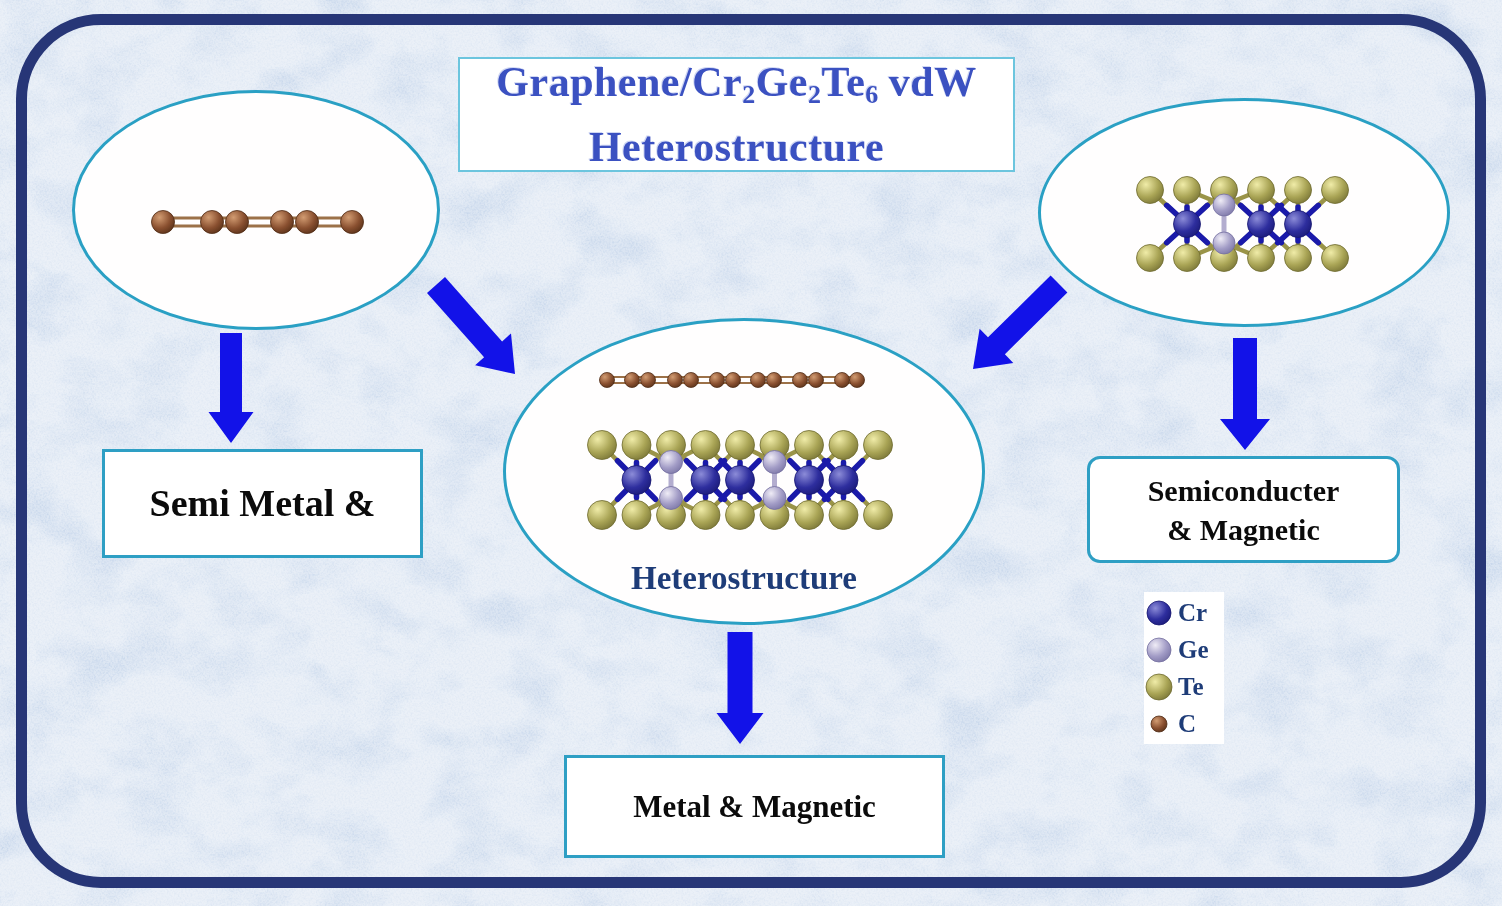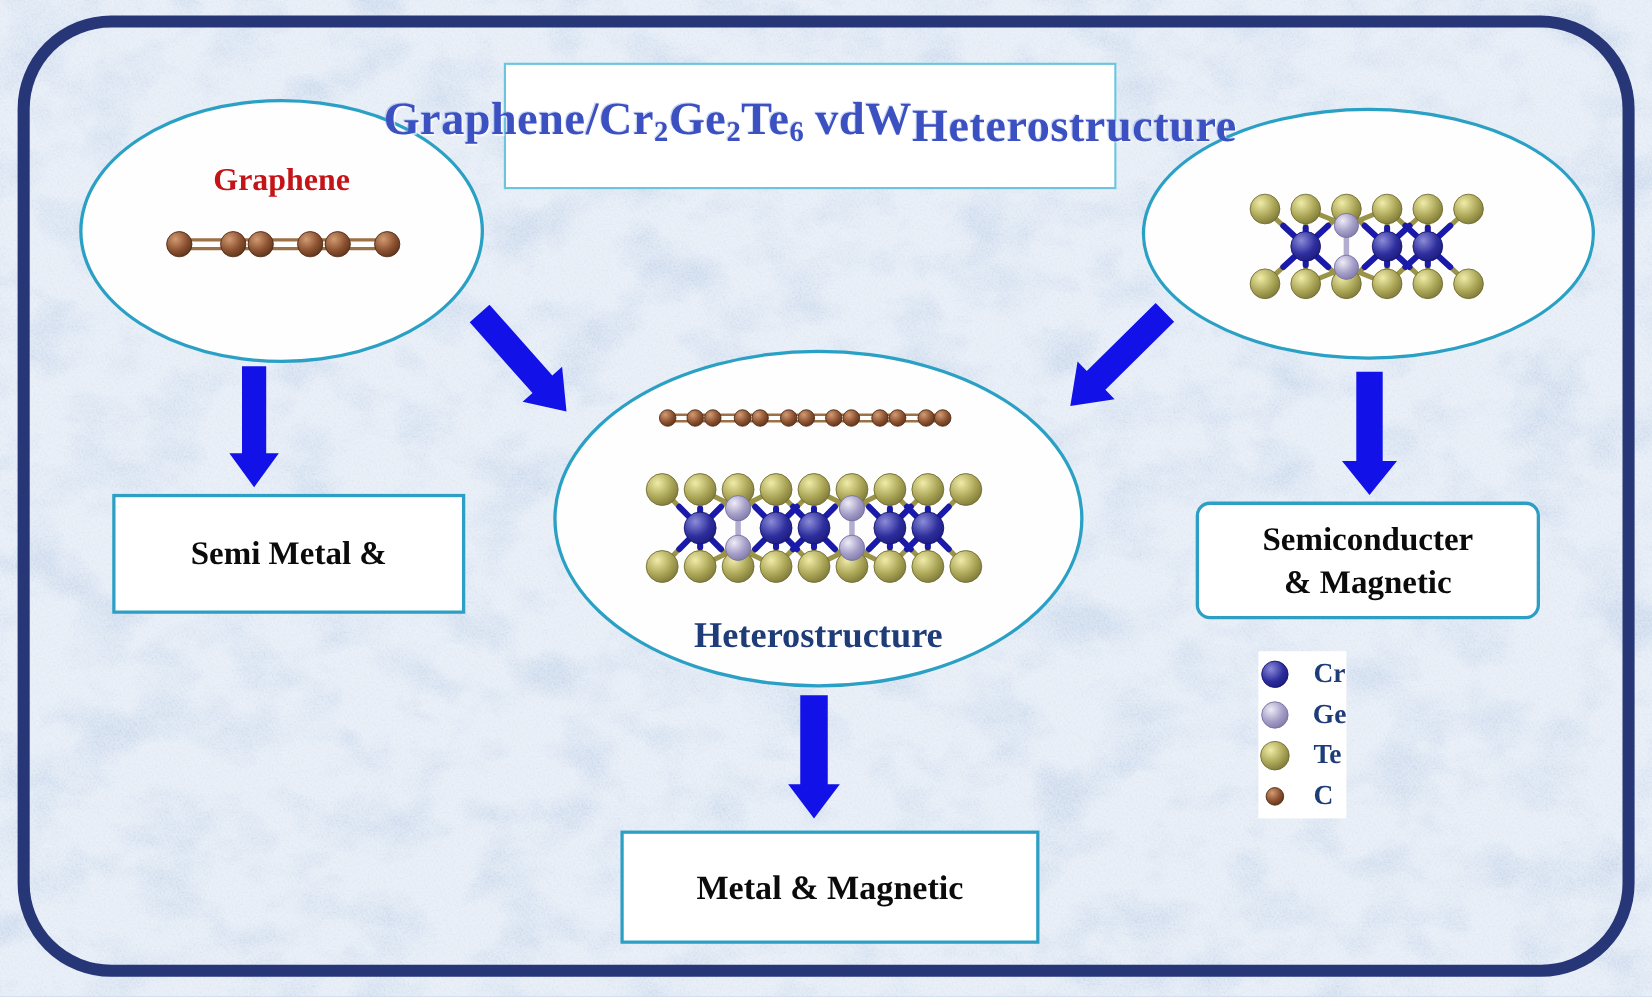--- a/index.html
+++ b/index.html
@@ -17,45 +17,45 @@
     position:absolute;background:#fffefe;border:3px solid var(--c-ell,#2aa0c4);
     border-radius:50%;z-index:2;box-sizing:border-box;
   }
   #ellipse-left{left:72px;top:90px;width:368px;height:240px;}
   #ellipse-right{left:1038px;top:98px;width:412px;height:229px;}
   #ellipse-center{left:503px;top:318px;width:482px;height:307px;}
   .labelbox{position:absolute;z-index:5;text-align:center;font-weight:bold;}
   #title-box{
     position:absolute;left:458px;top:57px;width:557px;height:115px;z-index:3;
     background:#ffffff;border:2px solid #6cc5de;box-sizing:border-box;
-    display:flex;justify-content:center;align-items:center;
+    display:flex;flex-direction:column;justify-content:center;align-items:center;
   }
   .title-line{
     font-size:42px;font-weight:bold;color:var(--c-title,#3b51c1);line-height:52px;
     text-shadow:1.5px 1.5px 1px rgba(255,255,255,.75), -1px -1px 0 rgba(120,140,220,.35);
     letter-spacing:.5px;
   }
   .sub{font-size:.62em;vertical-align:-0.25em;}
   #label-graphene{left:150px;top:148px;width:212px;font-size:29px;color:var(--c-red,#c41418);}
   #label-2d{left:1115px;top:126px;width:260px;font-size:31px;color:var(--c-red,#c41418);}
   #label-hetero{left:613px;top:560px;width:262px;font-size:33px;color:var(--c-navy,#1e3c78);}
   .infobox{
     position:absolute;background:#ffffff;border:3px solid var(--c-box,#2e9fc4);
     box-sizing:border-box;z-index:3;display:flex;flex-direction:column;
     justify-content:center;align-items:center;font-weight:bold;color:#0b0b0b;
   }
-  #box-left{left:102px;top:449px;width:321px;height:109px;font-size:30px;line-height:39px;}
+  #box-left{left:102px;top:449px;width:321px;height:109px;font-size:38px;line-height:39px;}
   #box-right{left:1087px;top:456px;width:313px;height:107px;font-size:30px;line-height:39px;border-radius:13px;}
   #box-bottom{left:564px;top:755px;width:381px;height:103px;font-size:31px;}
   #legend{
     position:absolute;left:1144px;top:592px;width:80px;height:152px;z-index:3;
     background:#ffffff;display:flex;flex-direction:column;justify-content:space-around;
     padding:2px 0;box-sizing:border-box;
   }
-  .legend-row{display:flex;align-items:center;height:36px;gap:16px;}
+  .legend-row{display:flex;align-items:center;height:36px;}
   .legend-sph{width:30px;display:flex;justify-content:center;align-items:center;}
   .legend-label{font-weight:bold;font-size:25px;color:var(--c-navy,#1e3c78);margin-left:4px;}
   #overlay{position:absolute;left:0;top:0;z-index:4;pointer-events:none;}
 </style>
 </head>
 <body>
 
 <div id="canvas">
 
   <svg id="bgtex" width="1502" height="906">
@@ -78,21 +78,20 @@
 
   <div id="title-box">
     <div class="title-line"><span>Graphene/Cr</span><span class="sub">2</span><span>Ge</span><span class="sub">2</span><span>Te</span><span class="sub">6</span><span style="margin-left:10px">vdW</span></div>
     <div class="title-line">Heterostructure</div>
   </div>
 
   <div class="ellipse" id="ellipse-left"></div>
   <div class="ellipse" id="ellipse-right"></div>
   <div class="ellipse" id="ellipse-center"></div>
 
-  <div class="labelbox" id="label-graphene">Graphene</div>
 
 
   <div class="labelbox" id="label-hetero">Heterostructure</div>
 
   <div class="infobox" id="box-left">
     <div>Semi Metal &amp;</div>
   </div>
 
   <div class="infobox" id="box-right">
     <div>Semiconducter</div>

